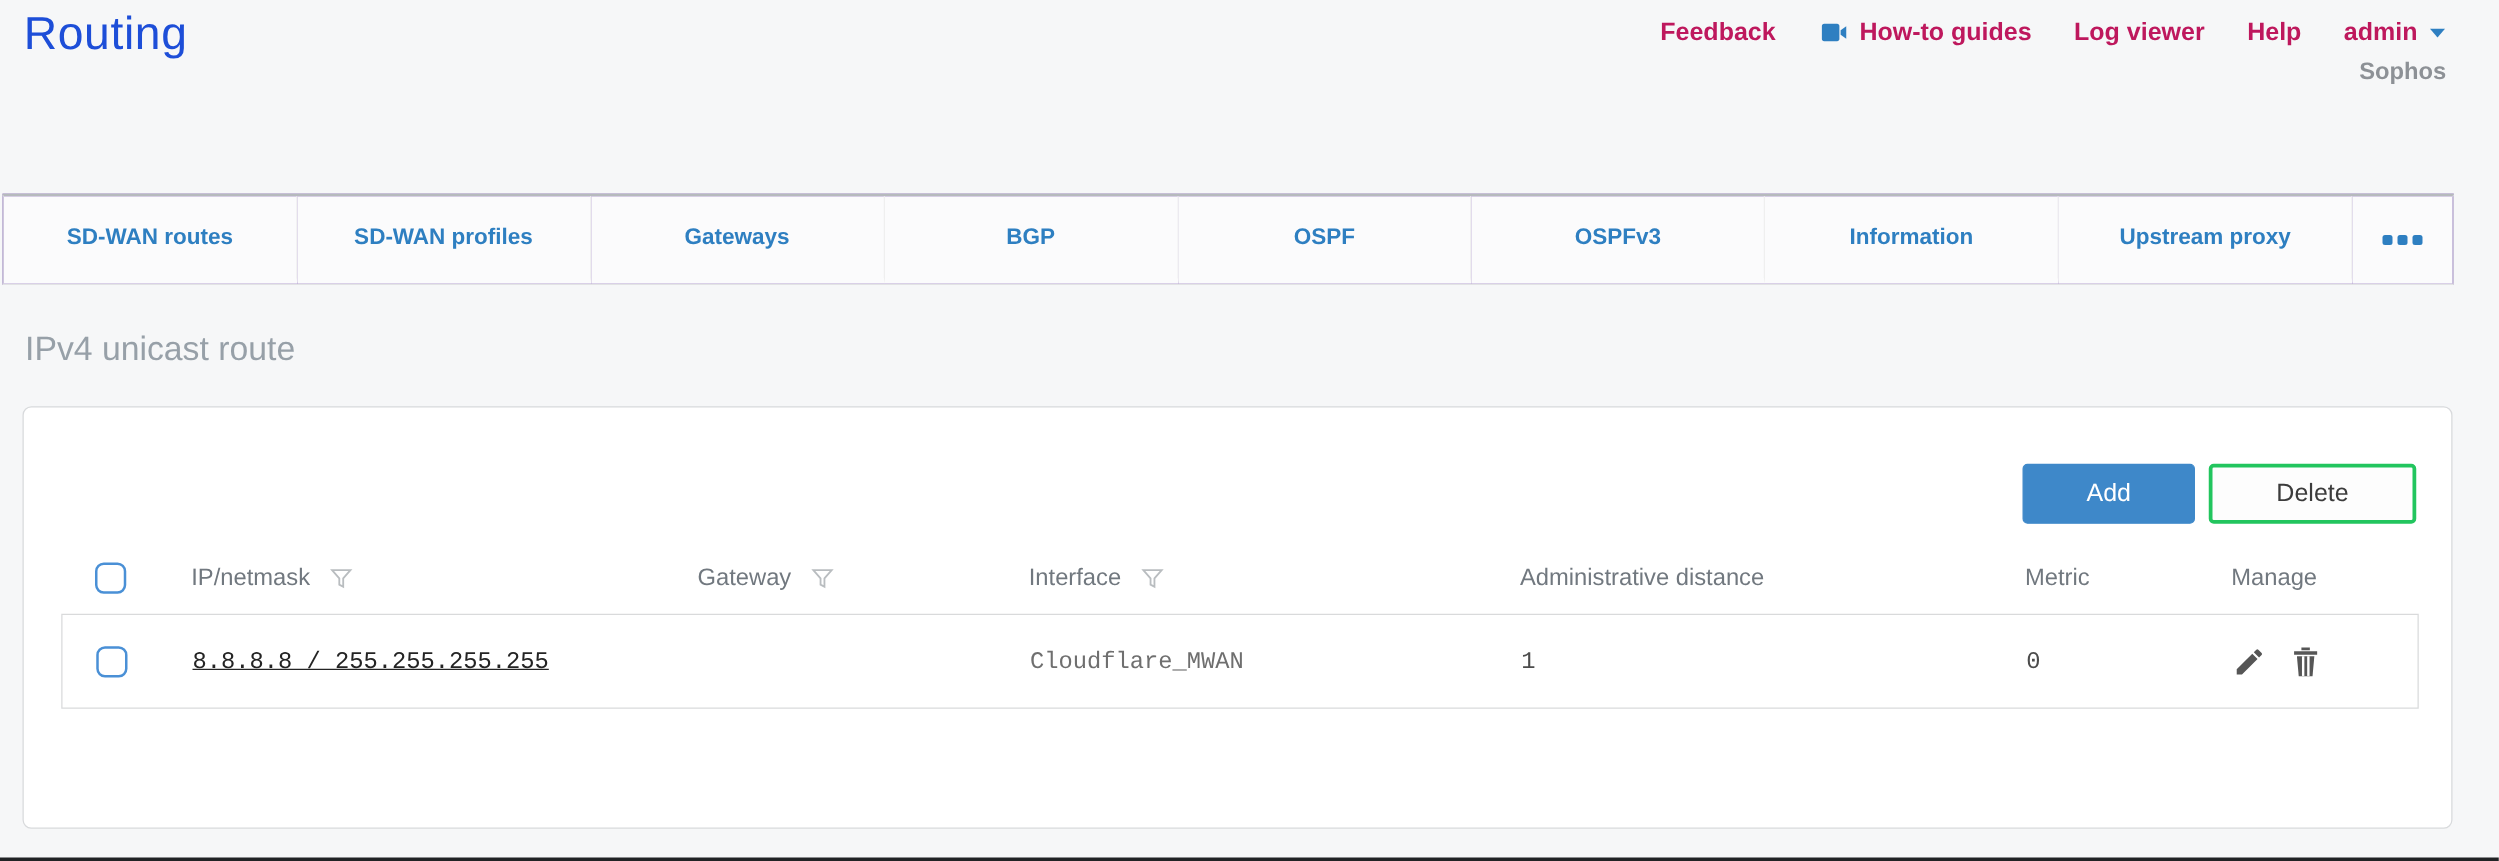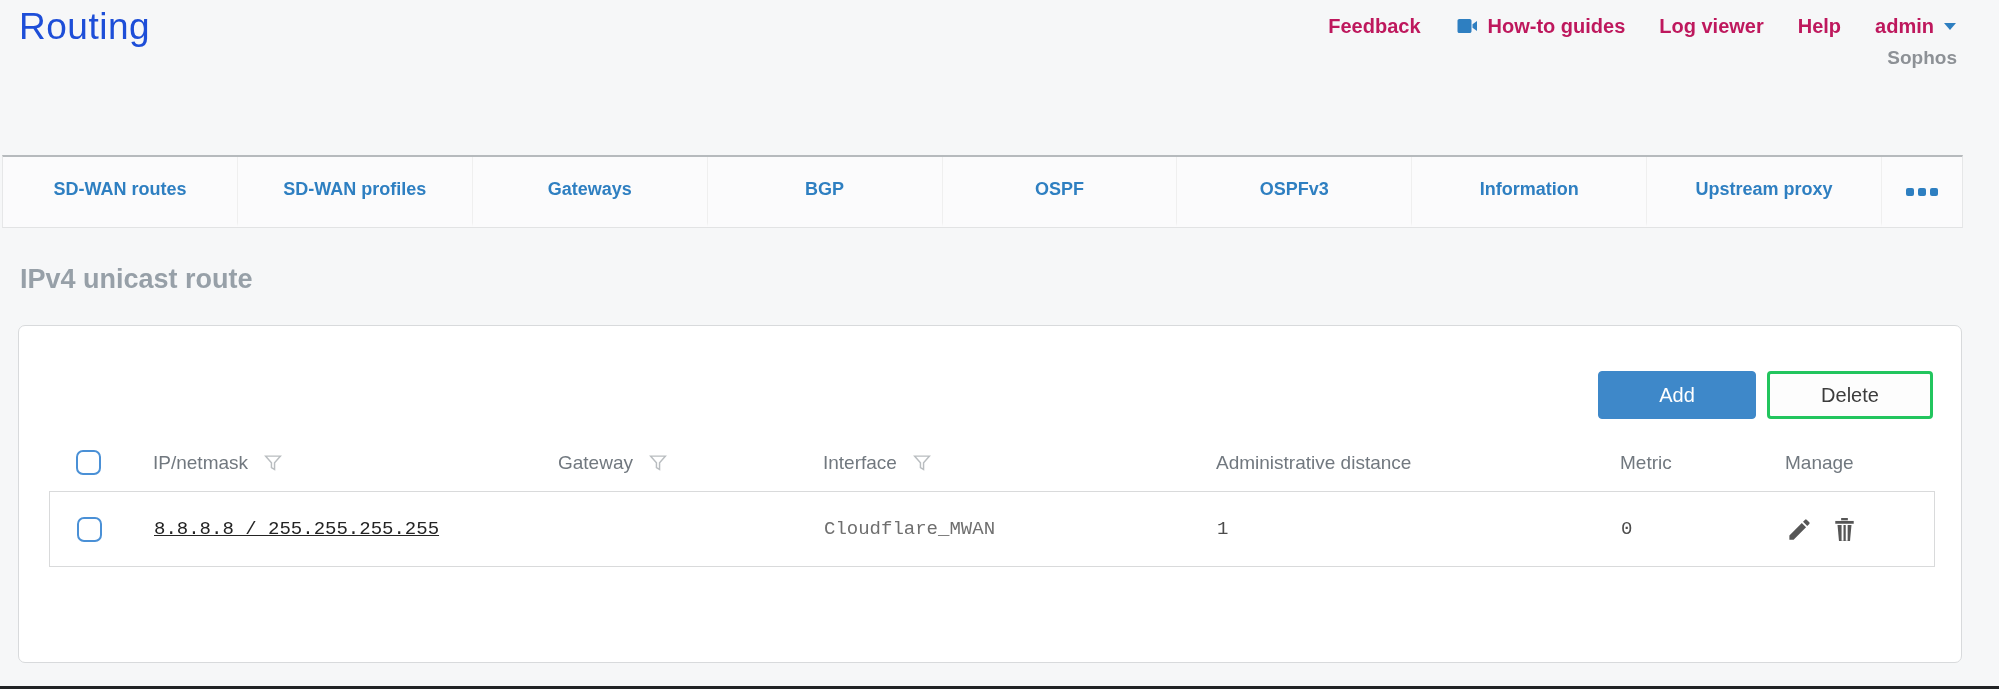--- a/index.html
+++ b/index.html
@@ -60,21 +60,21 @@
   .tab-more {
     flex: 0 0 80px;
     display: flex; align-items: center; justify-content: center; gap: 4px;
     background: #fbfbfc; cursor: pointer;
   }
   .dot { width: 8px; height: 8px; border-radius: 2px; background: #2e7fc1; }
 
   
   .section-title {
     position: absolute; left: 20px; top: 264px;
-    font-size: 27px; color: #97a0a8; font-weight: 700;
+    font-size: 27px; color: #97a0a8; font-weight: 400;
   }
 
   .panel {
     position: absolute; left: 18px; top: 325px;
     width: 1944px; height: 338px;
     background: #fff;
     border: 1px solid #d8dadc;
     border-radius: 7px;
   }
 
@@ -82,21 +82,21 @@
   .toolbar {
     position: absolute; top: 45px; right: 28px;
     display: flex; gap: 11px;
   }
   .btn {
     height: 48px; border-radius: 4px;
     font-size: 20px; font-family: "Liberation Sans", sans-serif;
     cursor: pointer;
   }
   .btn-add {
-    width: 158px; background: #3e88c9; color: #ffffff; border: 1px solid #3e88c9;
+    width: 138px; background: #3e88c9; color: #ffffff; border: 1px solid #3e88c9;
   }
   .btn-delete {
     width: 166px; background: #fdfdfd; color: #3c3c3c; border: 3px solid #22c55e;
   }
 
   
   .thead {
     position: absolute; top: 108px; left: 0; right: 0; height: 57px;
     display: flex; align-items: center;
     padding-left: 57px;

